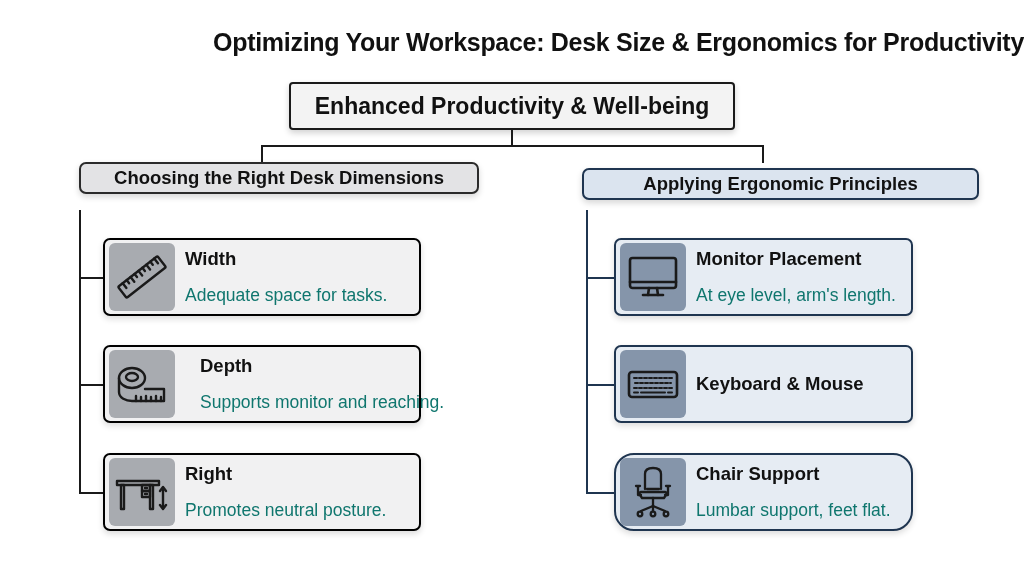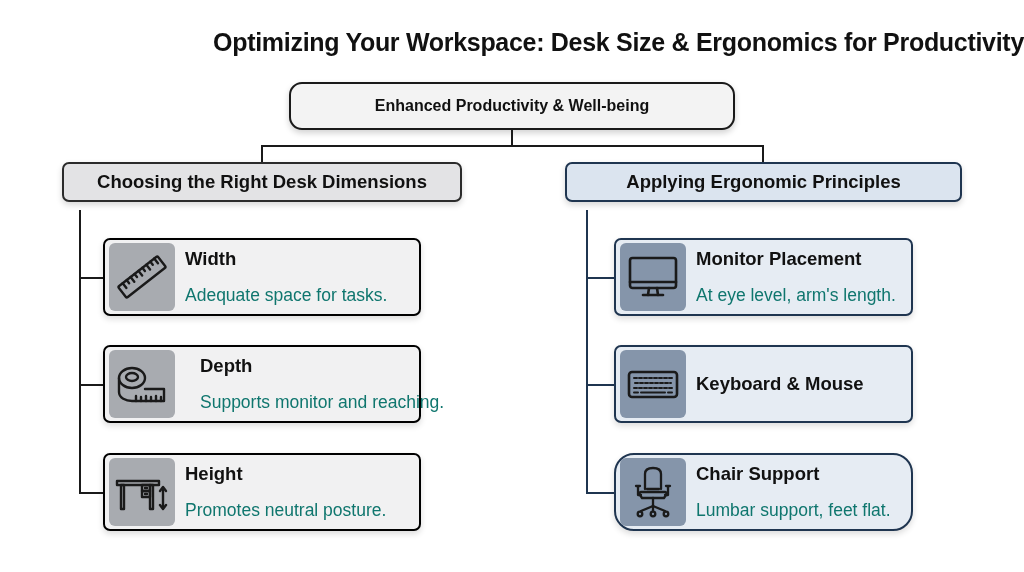--- a/index.html
+++ b/index.html
@@ -6,37 +6,38 @@
     html, body { width: 1024px; height: 572px; background: #ffffff; overflow: hidden; }
     body { position: relative; font-family: "Liberation Sans", "DejaVu Sans", sans-serif; color: #111; }
 
     .title {
       position: absolute; left: 0; top: 28px; width: 1024px; text-align: right;
       font-size: 25px; font-weight: bold; letter-spacing: -0.3px; color: #111;
     }
 
     .root-box {
       position: absolute; left: 289px; top: 82px; width: 446px; height: 48px;
-      border: 2.5px solid #1a1a1a; border-radius: 13px; background: #f3f3f3;
+      border: 2.5px solid #1a1a1a; border-radius: 4px; background: #f3f3f3;
       box-shadow: 0 3px 6px rgba(0,0,0,0.18);
       display: flex; align-items: center; justify-content: center;
-      font-size: 16px; font-weight: bold; color: #111;
+      font-size: 23px; font-weight: bold; color: #111;
     }
 
     .line { position: absolute; background: #1a1a1a; }
     .line.navy { background: #1f3550; }
 
     .branch-header {
-      position: absolute; height: 40px; border-radius: 7px;
+      position: absolute; height: 32px; border-radius: 7px;
       display: flex; align-items: center; justify-content: center;
       font-size: 18.5px; font-weight: bold; color: #111;
       box-shadow: 0 3px 6px rgba(0,0,0,0.16);
+      margin-left: 17px;
     }
     .branch-header.left { left: 62px; top: 162px; width: 400px; border: 2px solid #2b2b2b; background: #e3e3e5; }
-    .branch-header.right { left: 565px; top: 162px; width: 397px; border: 2px solid #1f3550; background: #dbe4ef; }
+    .branch-header.right { left: 565px; top: 168px; width: 397px; border: 2px solid #1f3550; background: #dbe4ef; }
 
     .card {
       position: absolute; height: 78px; border-radius: 7px;
       display: flex; align-items: center; padding: 4px;
       box-shadow: 0 3px 6px rgba(0,0,0,0.14);
     }
     .card.left { left: 103px; width: 318px; border: 2px solid #000000; background: #f1f1f2; }
     .card.right { left: 614px; width: 299px; border: 2px solid #1f3550; background: #e6ecf3; }
 
     .icon-tile {
@@ -126,21 +127,21 @@
       <rect x="28" y="21" width="8" height="6"></rect>
       <rect x="28" y="27" width="8" height="6"></rect>
       <line x1="31" y1="24" x2="33" y2="24"></line>
       <line x1="31" y1="30" x2="33" y2="30"></line>
       <line x1="49" y1="24" x2="49" y2="44"></line>
       <polyline points="46,27 49,23 52,27"></polyline>
       <polyline points="46,41 49,45 52,41"></polyline>
     </svg>
   </div>
   <div class="card-text">
-    <div class="card-title">Height</div>
+    <div class="card-title">Right</div>
     <div class="card-desc">Promotes neutral posture.</div>
   </div>
 </div>
 
 <div class="branch-header right">
   <span>Applying Ergonomic Principles</span>
 </div>
 
 <div class="line navy" style="left:586px; top:210px; width:2px; height:284px;"></div>
 <div class="line navy" style="left:586px; top:277px; width:29px; height:2px;"></div>

